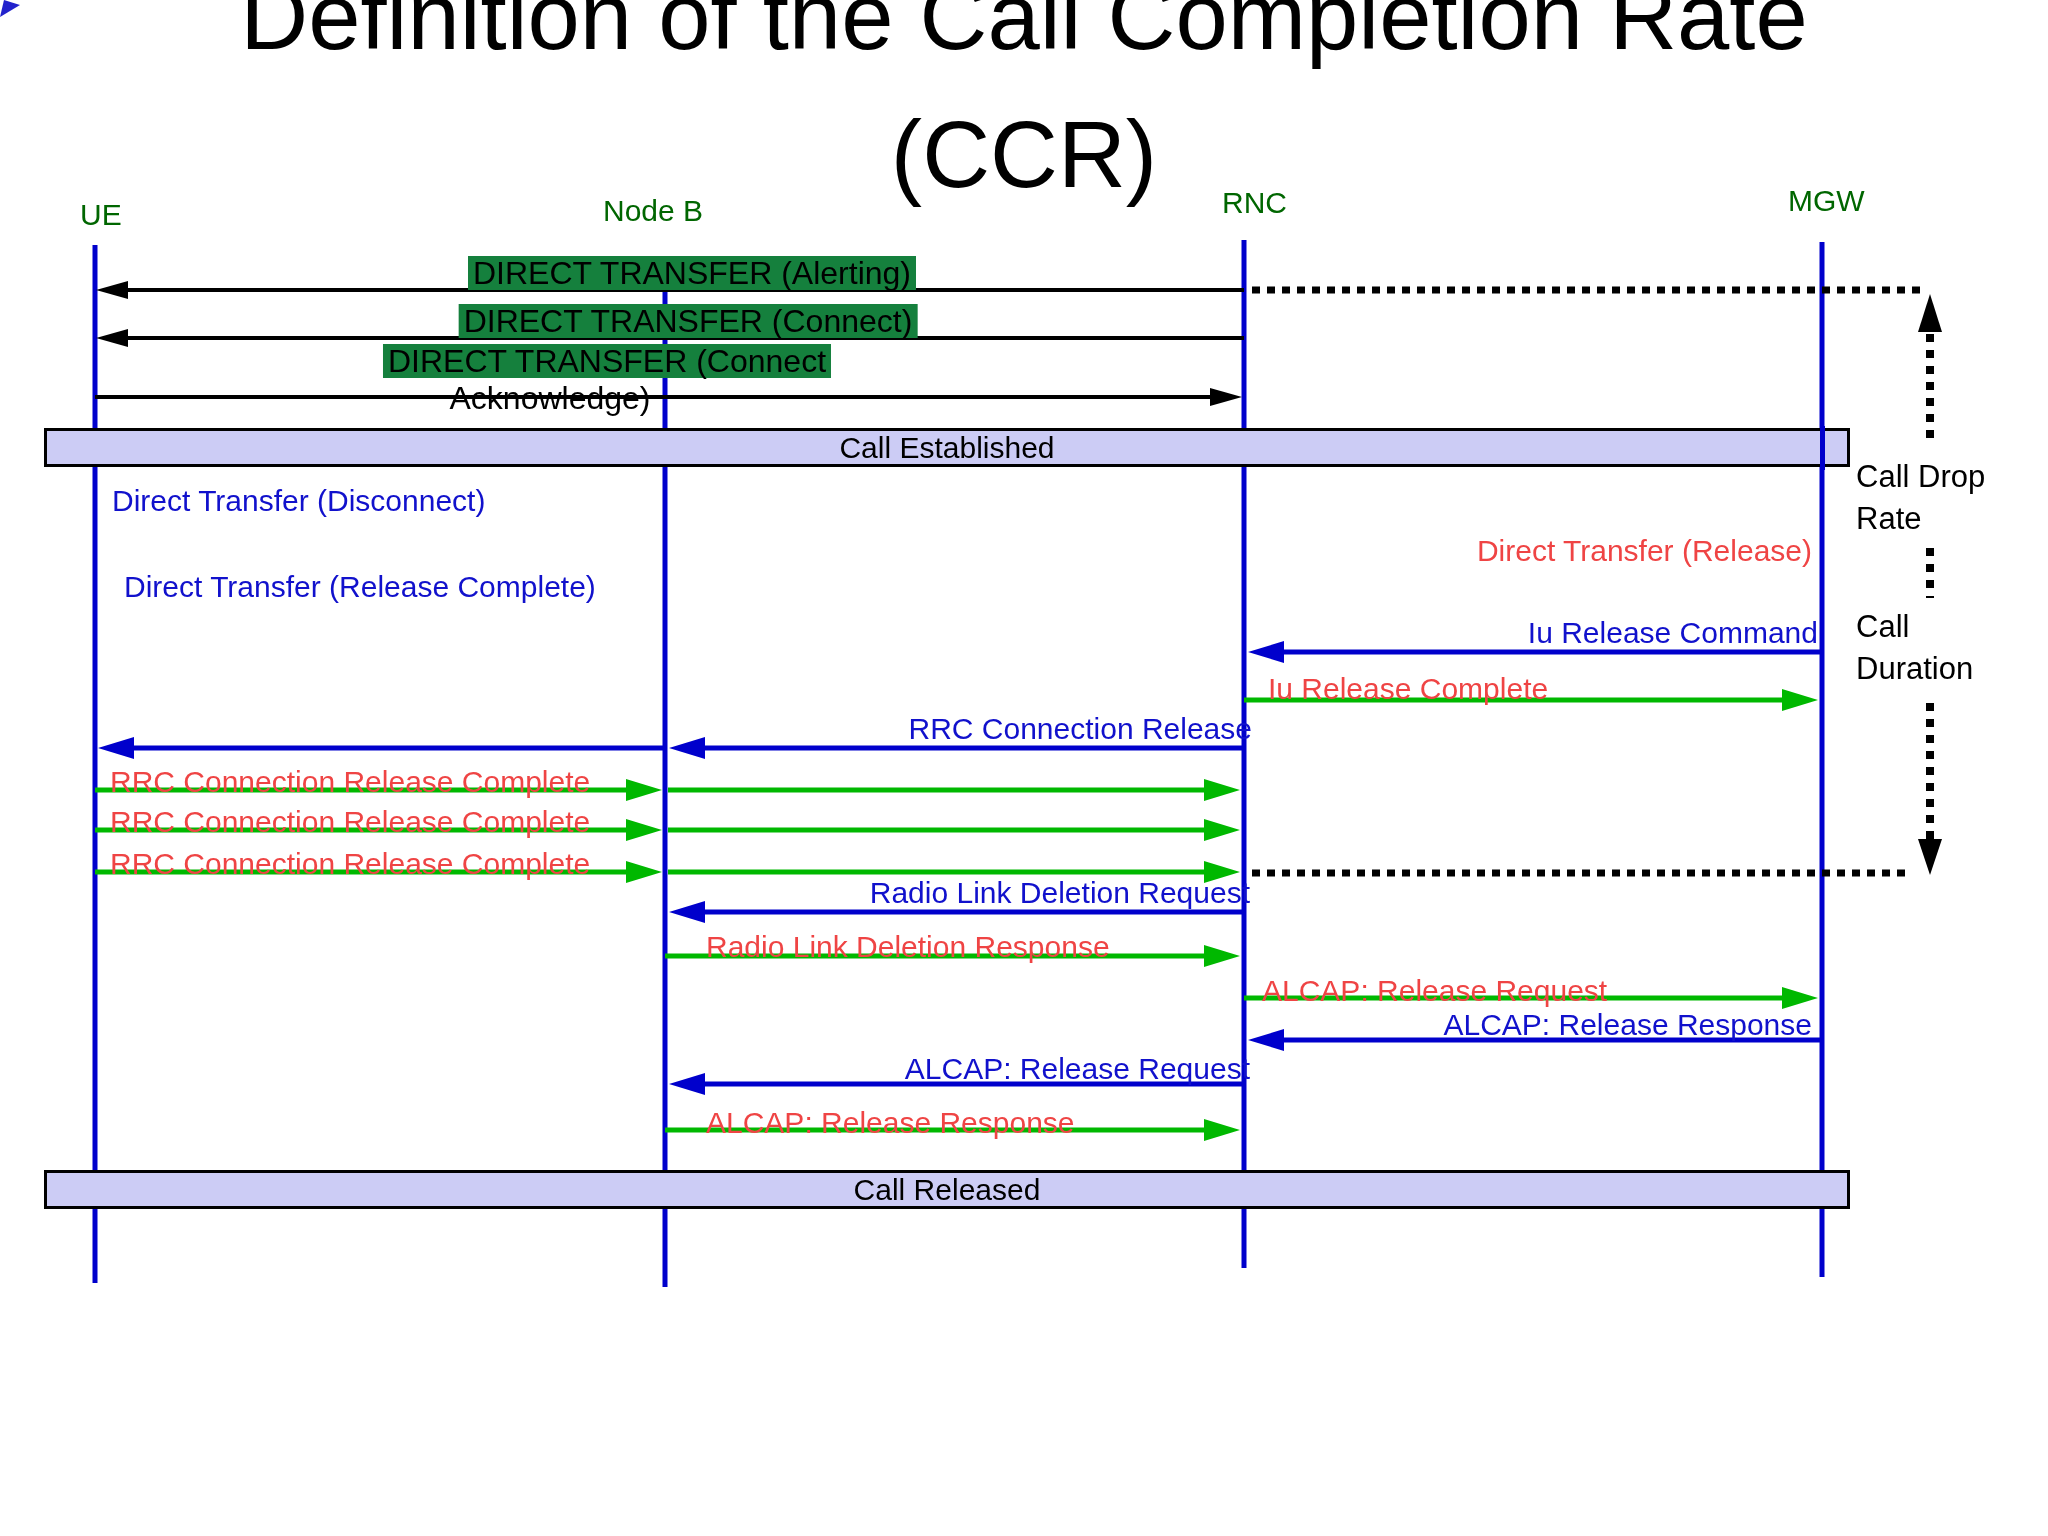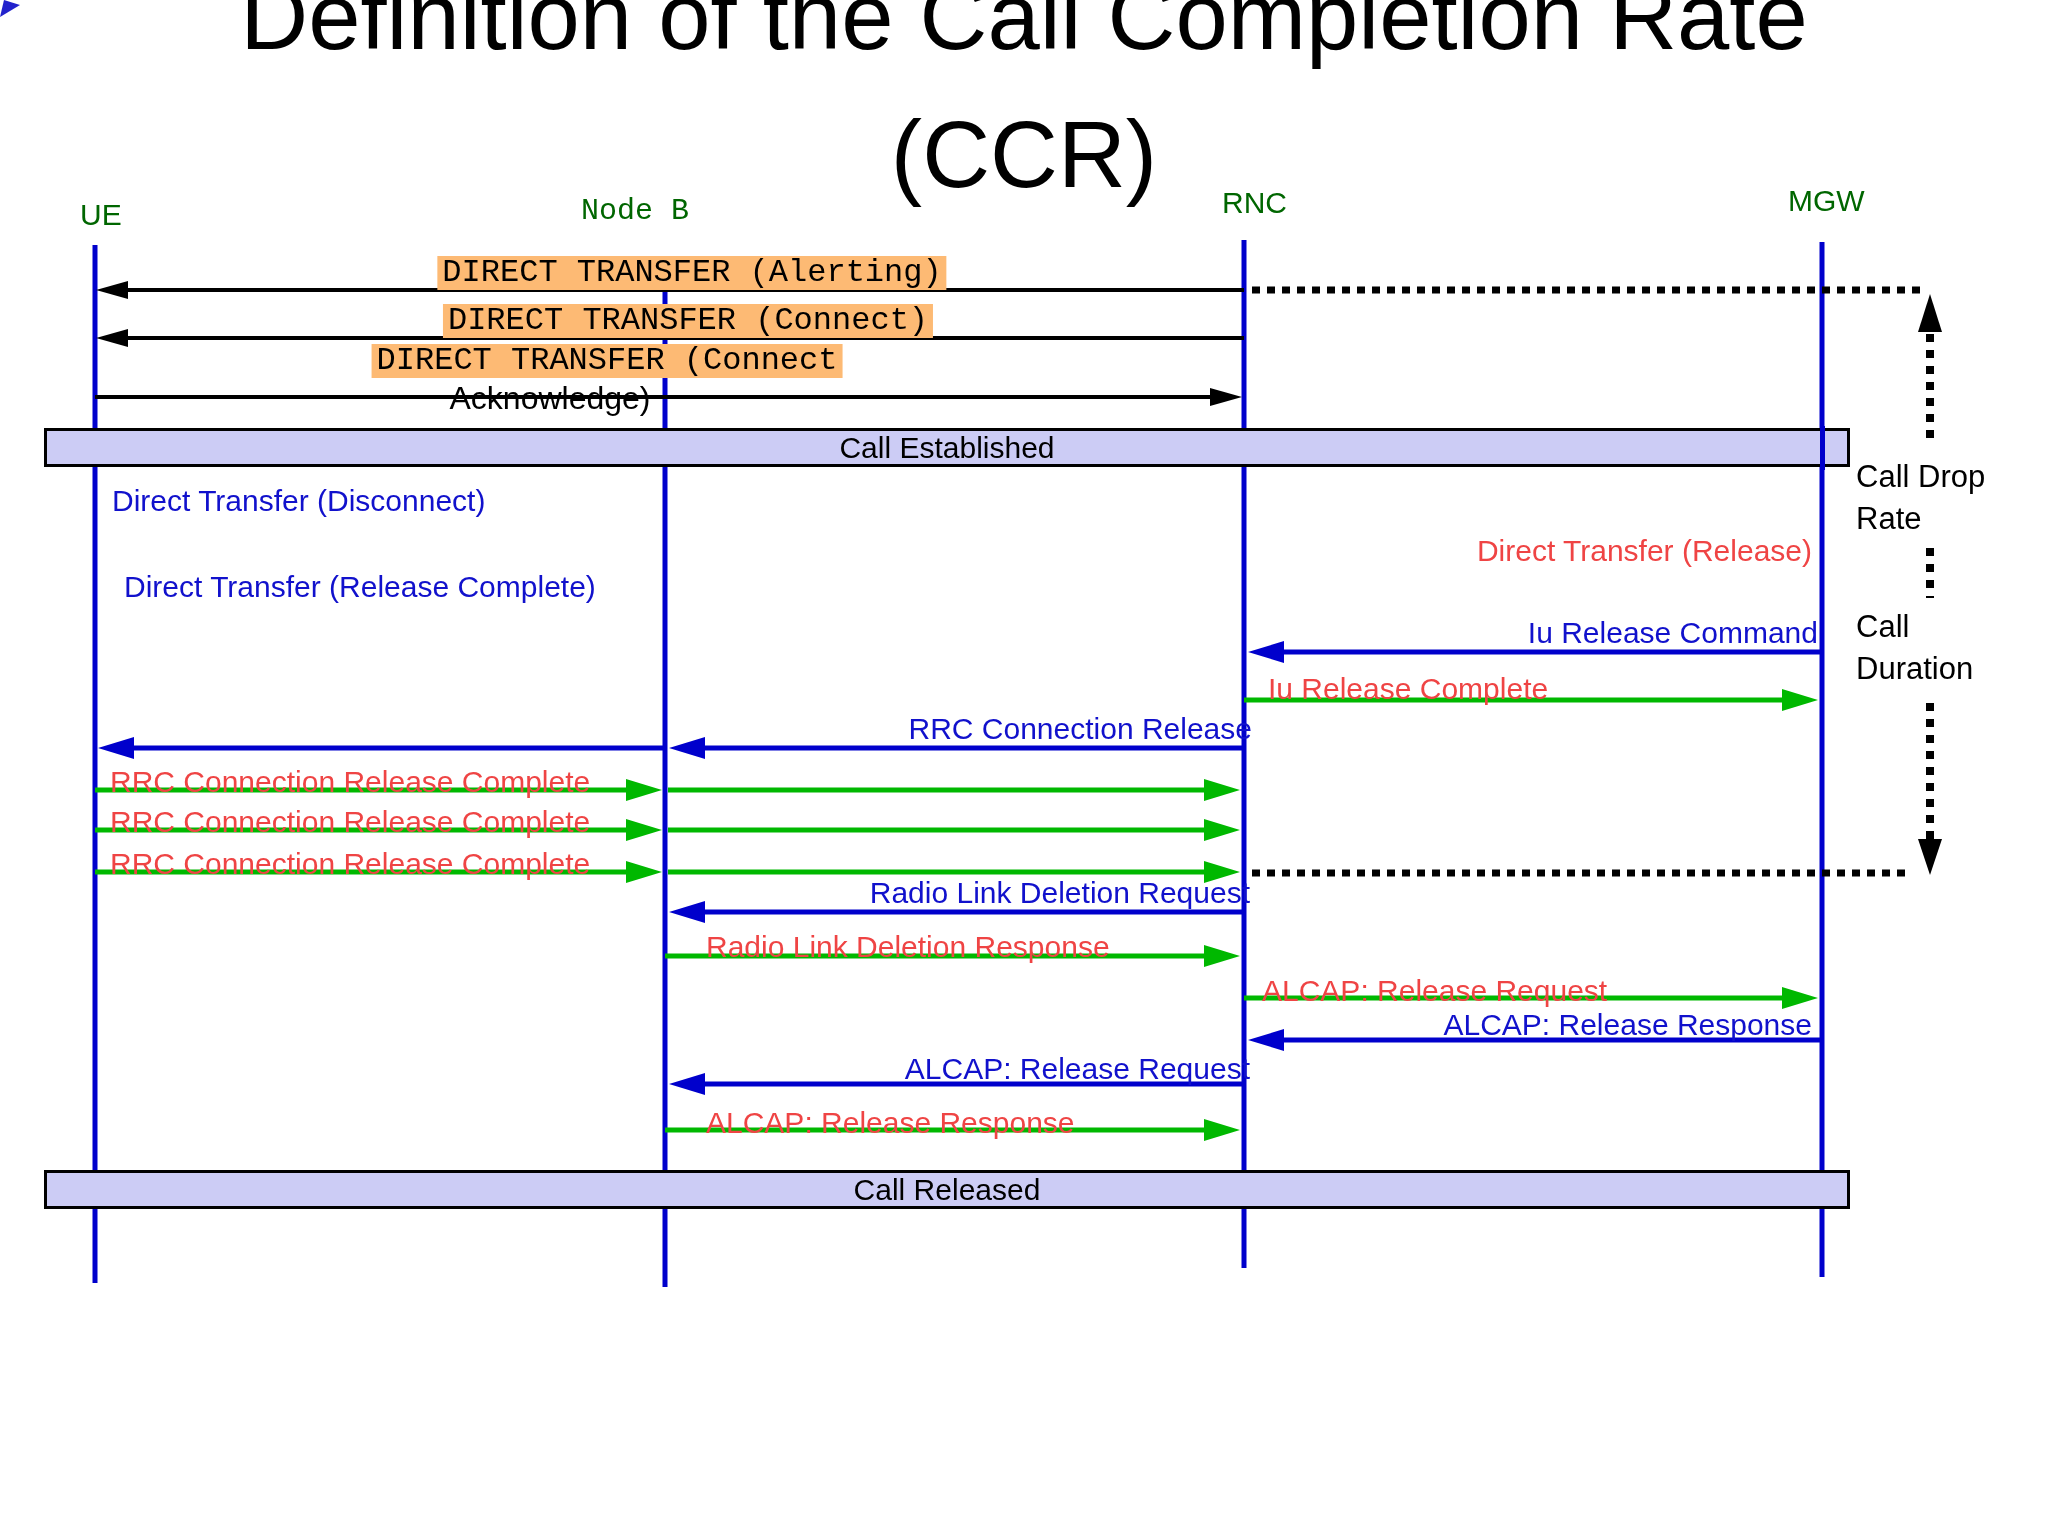--- a/index.html
+++ b/index.html
@@ -18,21 +18,21 @@
     font-size:30px;color:#000;z-index:2;
   }
   .mgw-seg{position:absolute;left:1820px;top:426px;width:5px;height:44px;background:#0000cc;z-index:3;}
   .lbl{
     position:absolute;font-size:30px;line-height:34px;white-space:nowrap;z-index:4;
   }
   .lbl.big{font-size:32px;}
   .lbl.black{color:#000;}
   .lbl.blue{color:#1111cc;}
   .lbl.green{color:#ef4444;margin-top:10px;}
-  .lbl.bgwhite{background:#fdba74;padding:0 5px;font-family:Liberation Mono, monospace;}
+  .lbl.bgwhite{background:#15803d;padding:0 5px;}
   .lbl.ctr{transform:translateX(-50%);}
   .hdr{position:absolute;font-size:30px;line-height:34px;color:#006600;z-index:4;white-space:nowrap;}
   .ann{position:absolute;font-size:31px;line-height:42px;color:#000;z-index:4;}
   .title{
     position:absolute;left:0;top:-52px;width:100%;
     text-align:center;font-size:94px;line-height:138px;color:#000;z-index:5;
     font-weight:400;
   }
 </style>
 </head>
@@ -146,21 +146,21 @@
     <span>Call Established</span>
   </div>
   <div class="mgw-seg"></div>
 
   <div class="title">
     <div>Definition of the Call Completion Rate</div>
     <div>(CCR)</div>
   </div>
 
   <div class="hdr" style="left:80px;top:198px;">UE</div>
-  <div class="hdr" style="left:581px;top:194px;font-family:Liberation Mono, monospace;">Node B</div>
+  <div class="hdr" style="left:603px;top:194px;">Node B</div>
   <div class="hdr" style="left:1222px;top:186px;">RNC</div>
   <div class="hdr" style="left:1788px;top:184px;">MGW</div>
 
   <div class="lbl big black bgwhite ctr" style="left:692px;top:256px;">DIRECT TRANSFER (Alerting)</div>
   <div class="lbl big black bgwhite ctr" style="left:688px;top:304px;">DIRECT TRANSFER (Connect)</div>
   <div class="lbl big black bgwhite ctr" style="left:607px;top:344px;">DIRECT TRANSFER (Connect</div>
   <div class="lbl big black ctr" style="left:550px;top:381px;text-align:right;">Acknowledge)</div>
 
   <div class="lbl blue" style="left:112px;top:484px;">Direct Transfer (Disconnect)</div>
   <div class="lbl green" style="right:236px;top:524px;">Direct Transfer (Release)</div>

